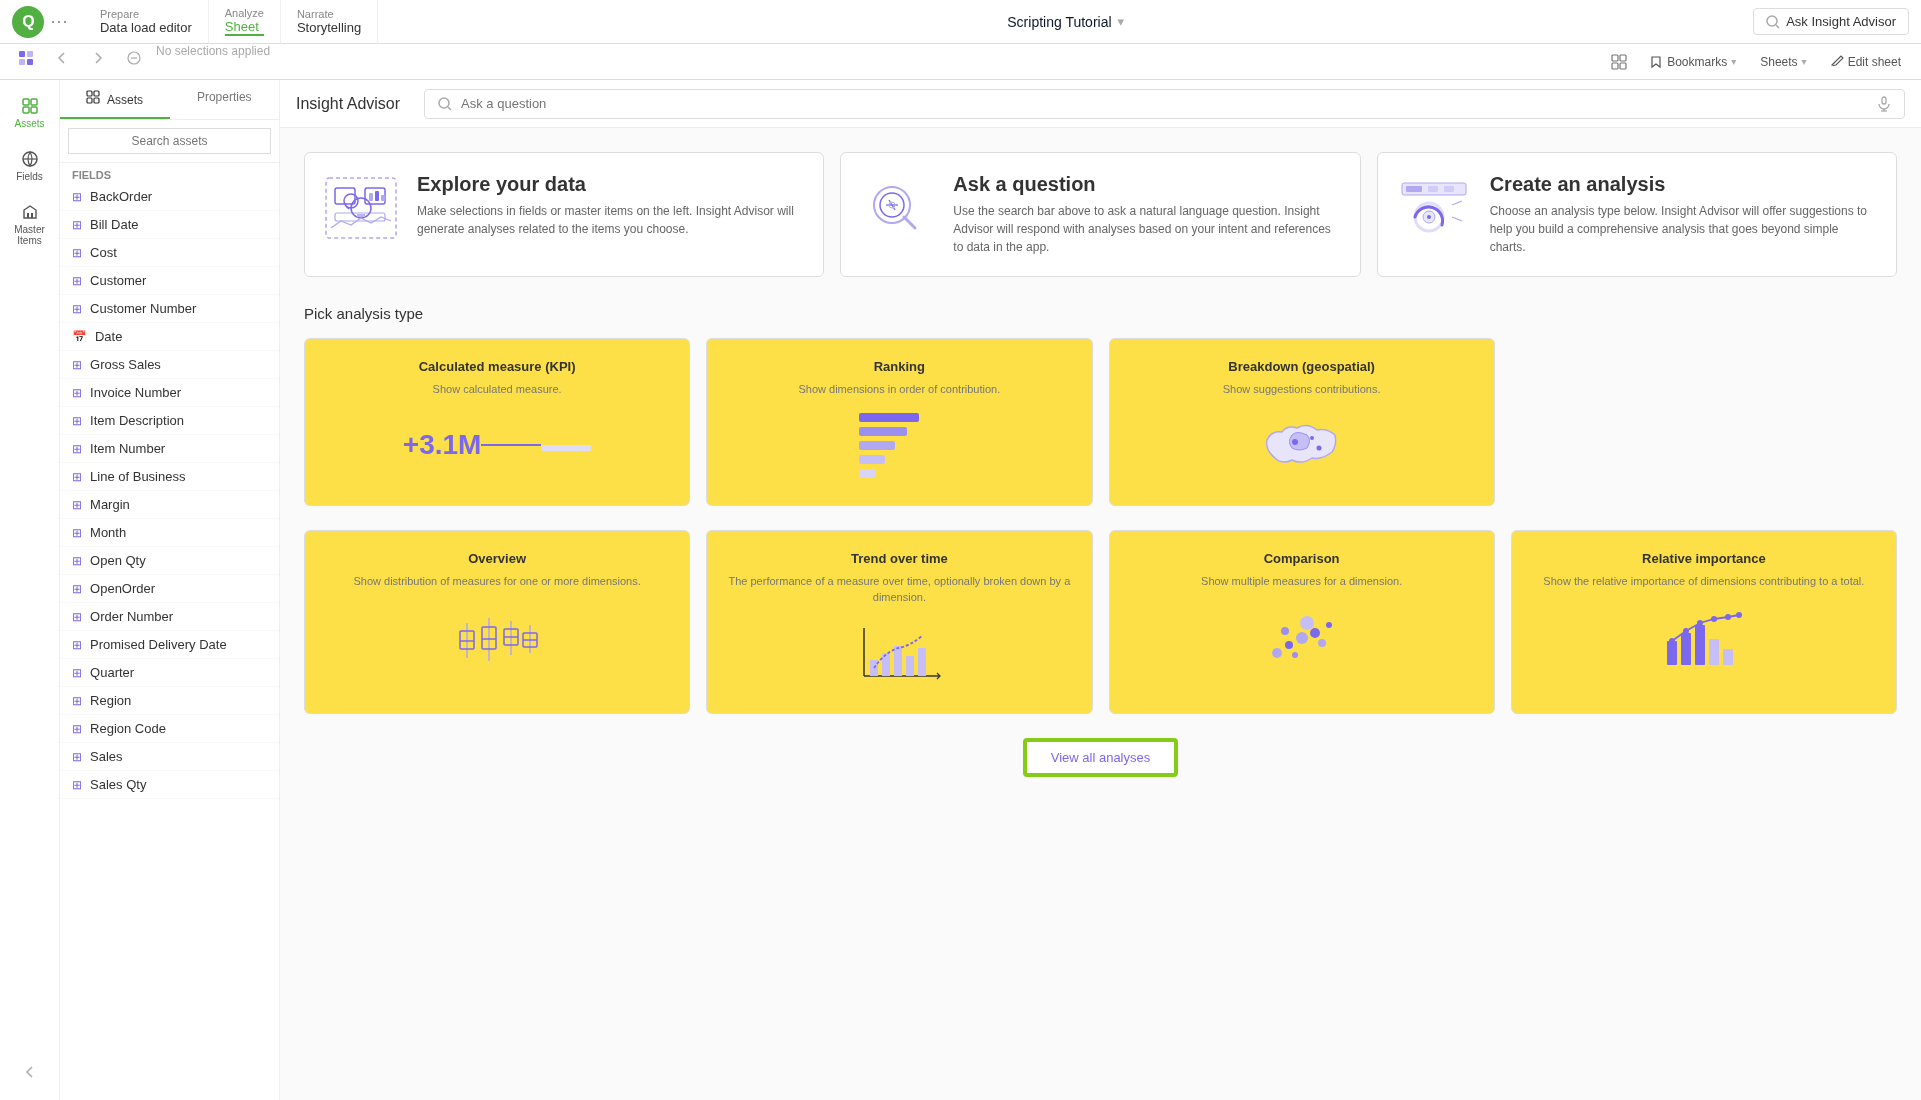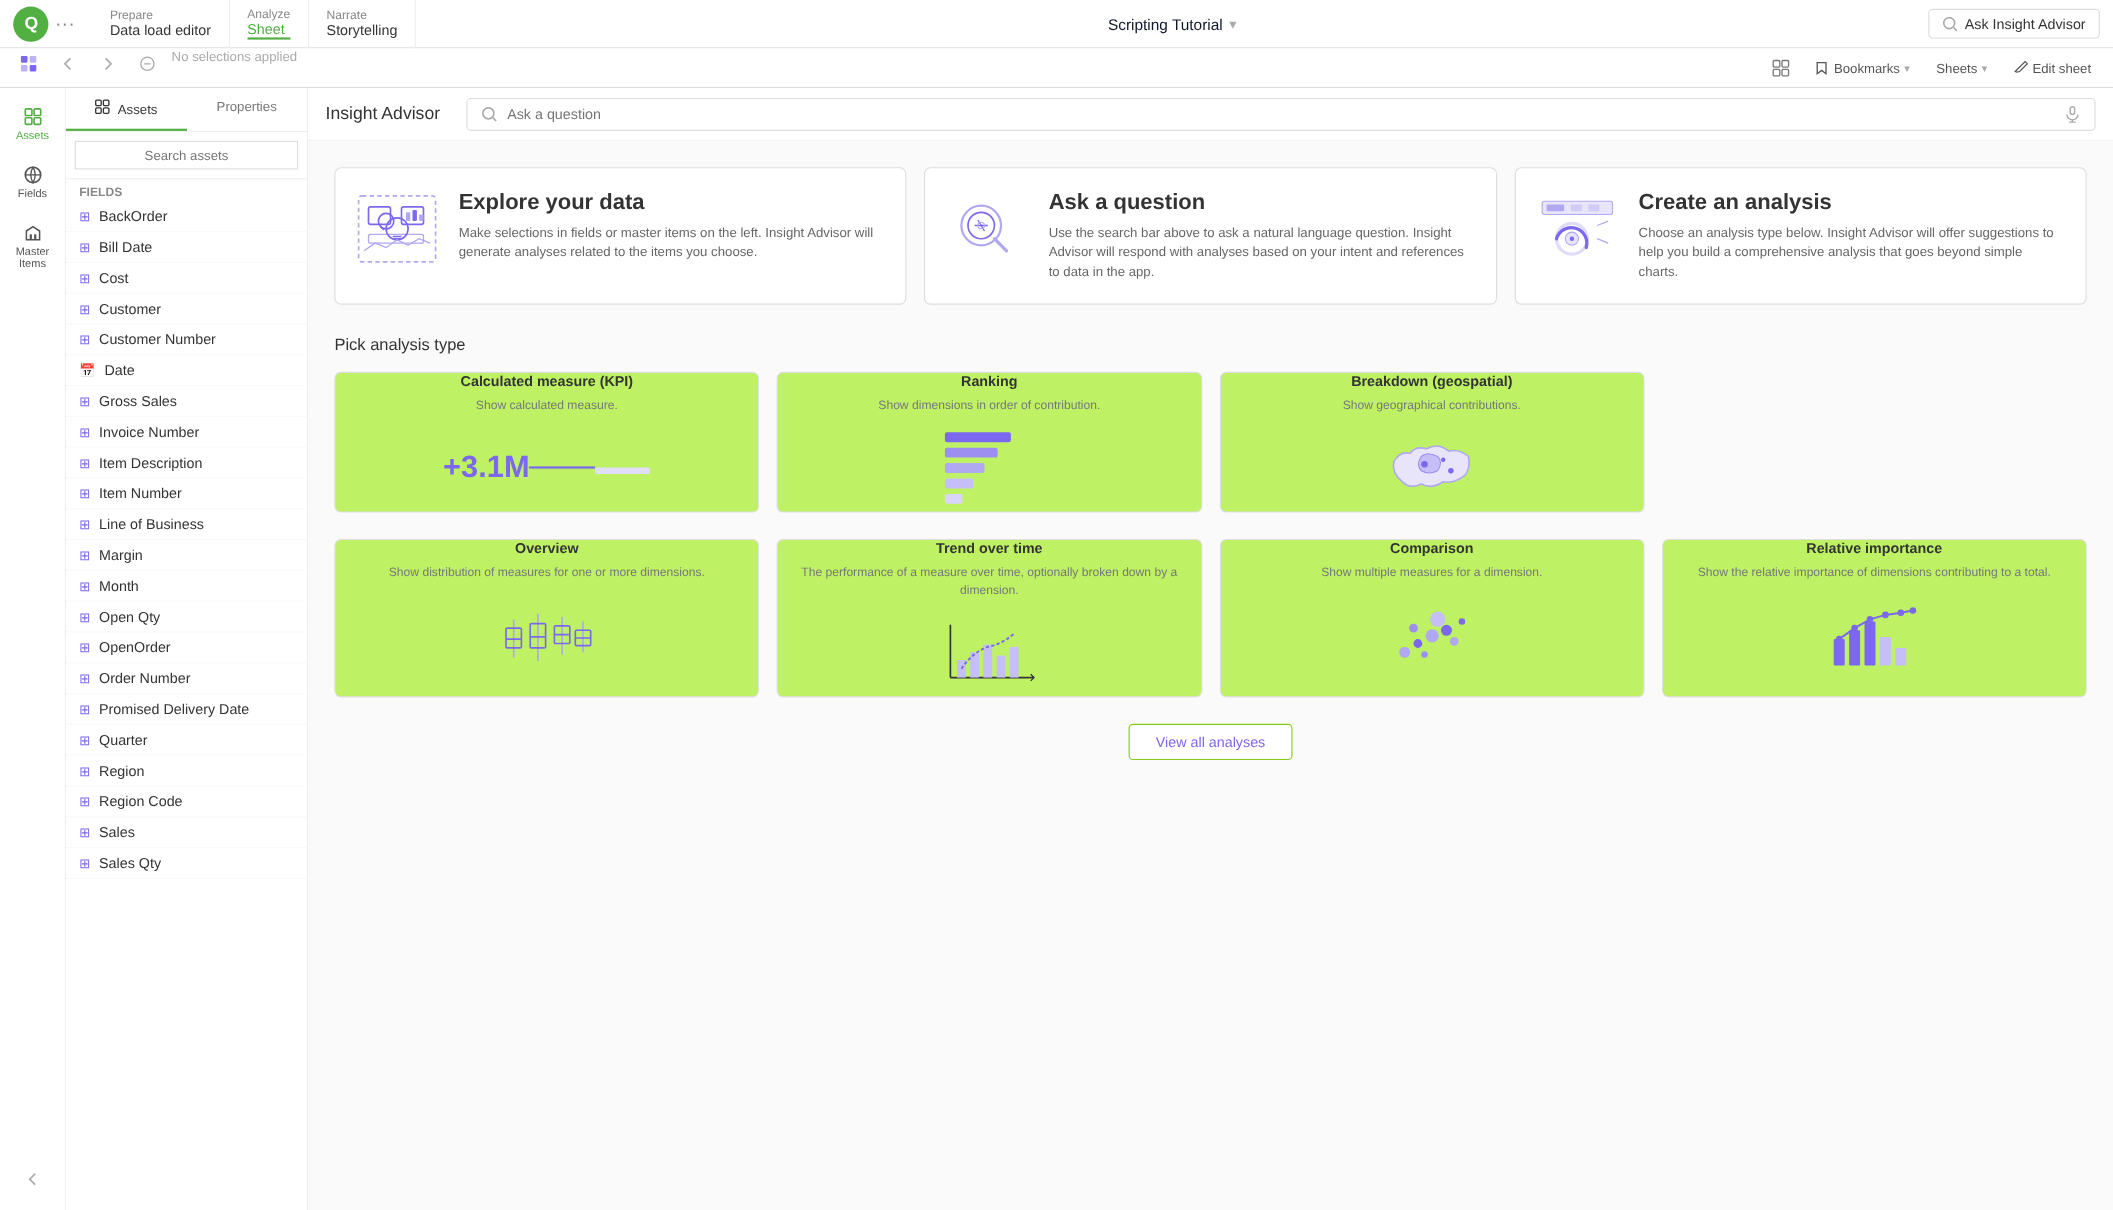--- a/index.html
+++ b/index.html
@@ -128,39 +128,39 @@
     .intro-card-icon { width: 80px; height: 70px; flex-shrink: 0; }
     .intro-card-text h3 { font-size: 20px; font-weight: 600; color: #333; margin-bottom: 6px; }
     .intro-card-text p { font-size: 12px; color: #666; line-height: 1.5; }
 
     
     .section-title { font-size: 15px; font-weight: 500; color: #333; margin-bottom: 16px; }
     .analysis-grid {
       display: grid; grid-template-columns: 1fr 1fr 1fr 1fr; gap: 16px; margin-bottom: 24px;
     }
     .analysis-card {
-      background: #bef264; border: 1px solid #ddd; border-radius: 6px;
-      text-align: center; cursor: pointer;
+      background: #fde047; border: 1px solid #ddd; border-radius: 6px;
+      padding: 20px; text-align: center; cursor: pointer;
       display: flex; flex-direction: column; align-items: center; gap: 8px;
     }
     .analysis-card h4 { font-size: 13px; font-weight: 600; color: #333; }
     .analysis-card p { font-size: 11px; color: #777; line-height: 1.4; }
     .analysis-card-viz { height: 80px; width: 100%; display: flex; align-items: center; justify-content: center; }
 
     
     .kpi-viz {
       display: flex; align-items: center; justify-content: center; height: 80px;
     }
     .kpi-value { font-size: 28px; font-weight: 600; color: #7b68ee; }
     .kpi-underline { width: 60px; height: 2px; background: #7b68ee; margin: 4px auto; }
 
     
     .view-all-wrap { display: flex; justify-content: center; margin-top: 8px; }
     .view-all-btn {
-      border: 1px solid #84cc16; color: #7b68ee; background: #fff; border-radius: 4px;
+      border: 4px solid #84cc16; color: #7b68ee; background: #fff; border-radius: 4px;
       padding: 8px 24px; font-size: 13px; cursor: pointer;
     }
   </style>
 </head>
 <body>
 
 <div class="top-nav">
   <div class="qlik-logo">
     <div class="qlik-logo-mark">Q</div>
     <span class="nav-dots">···</span>
@@ -525,21 +525,21 @@
                 </div>
                 <div style="display:flex;align-items:center;gap:4px;">
                   <div style="width:16px;height:9px;background:#d8d4fb;border-radius:2px;"></div>
                 </div>
               </div>
             </div>
           </div>
 
           <div class="analysis-card">
             <h4>Breakdown (geospatial)</h4>
-            <p>Show geographical contributions.</p>
+            <p>Show suggestions contributions.</p>
             <div class="analysis-card-viz">
               <svg width="90" height="70" viewBox="0 0 90 70" fill="none">
 
                 <path d="M10 30 Q15 20 25 22 Q30 15 40 18 Q50 12 60 20 Q70 18 78 25 Q80 35 75 42 Q65 50 55 48 Q45 55 35 50 Q25 55 18 48 Q8 40 10 30z" stroke="#b0a8f0" stroke-width="1.5" fill="#e8e5fb"></path>
                 <path d="M35 25 Q40 20 50 25 Q55 30 50 38 Q42 42 35 38 Q30 32 35 25z" fill="#c5bef7" stroke="#9d8ff0" stroke-width="1"></path>
                 <circle cx="38" cy="32" r="3" fill="#7b68ee"></circle>
                 <circle cx="55" cy="28" r="2" fill="#7b68ee"></circle>
                 <circle cx="62" cy="38" r="2.5" fill="#7b68ee"></circle>
               </svg>
             </div>

